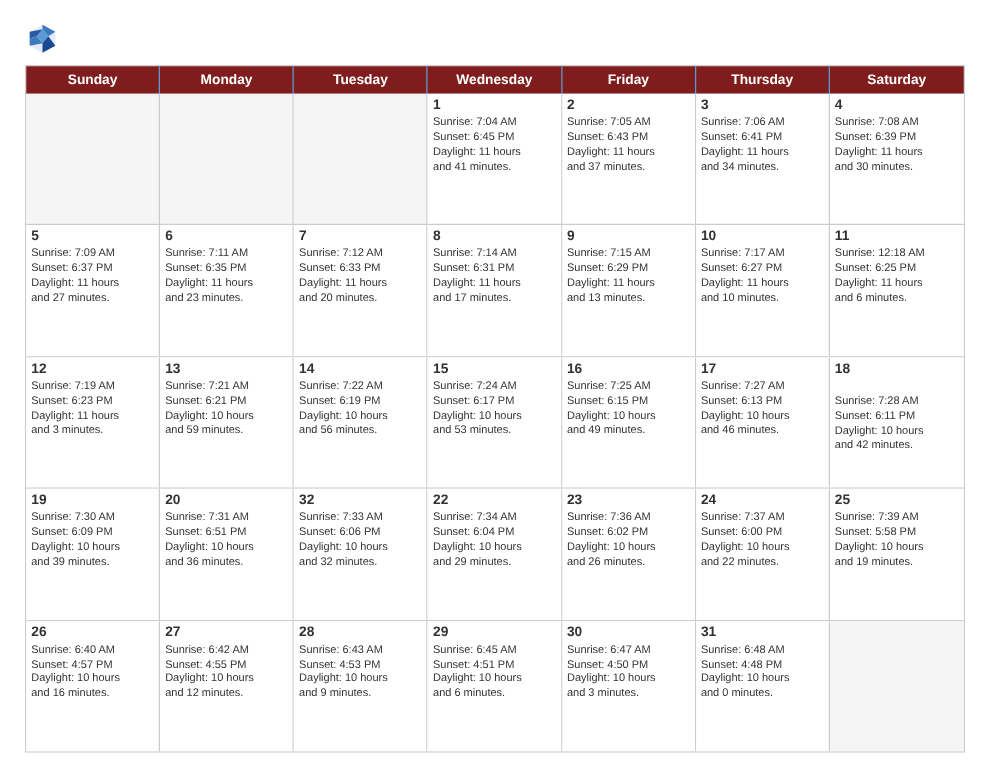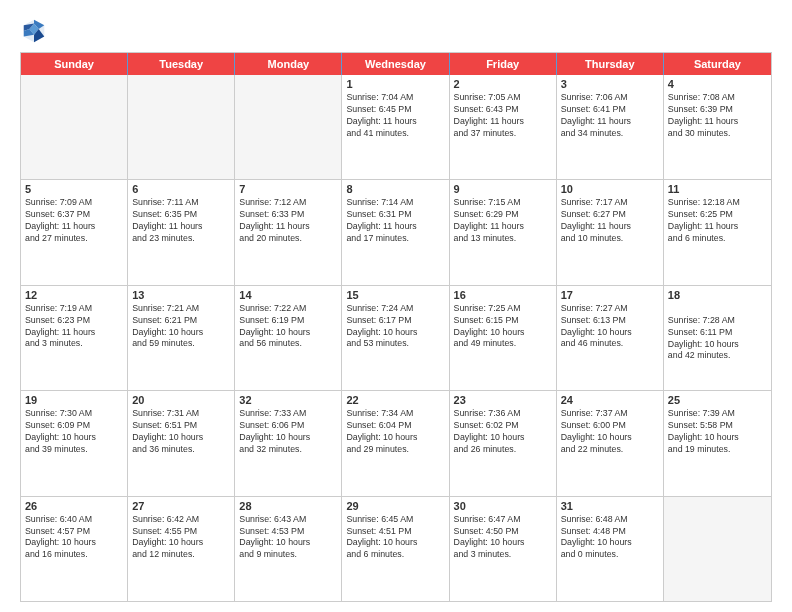--- a/index.html
+++ b/index.html
@@ -57,21 +57,21 @@
     }
     .calendar {
       flex: 1;
       display: flex;
       flex-direction: column;
       border: 1px solid #ccc;
     }
     .cal-header {
       display: grid;
       grid-template-columns: repeat(7, 1fr);
-      background: #ef4444;
+      background: #7f1d1d;
     }
     .cal-header-cell {
       color: #fff;
       font-size: 11px;
       font-weight: bold;
       text-align: center;
       padding: 5px 2px;
       border-right: 1px solid #5a9ad5;
     }
     .cal-header-cell:last-child { border-right: none; }
@@ -132,22 +132,22 @@
     </div>
     <div class="title-area">
       <div class="month-title"></div>
       <div class="location"></div>
     </div>
   </div>
 
   <div class="calendar">
     <div class="cal-header">
     <div class="cal-header-cell">Sunday</div>
+        <div class="cal-header-cell">Monday</div>
         <div class="cal-header-cell">Tuesday</div>
-        <div class="cal-header-cell">Monday</div>
         <div class="cal-header-cell">Wednesday</div>
         <div class="cal-header-cell">Friday</div>
         <div class="cal-header-cell">Thursday</div>
         <div class="cal-header-cell">Saturday</div>
       </div>
     <div class="cal-body">
     <div class="cal-row">
           <div class="cal-cell empty"></div>
           <div class="cal-cell empty"></div>
           <div class="cal-cell empty"></div>

